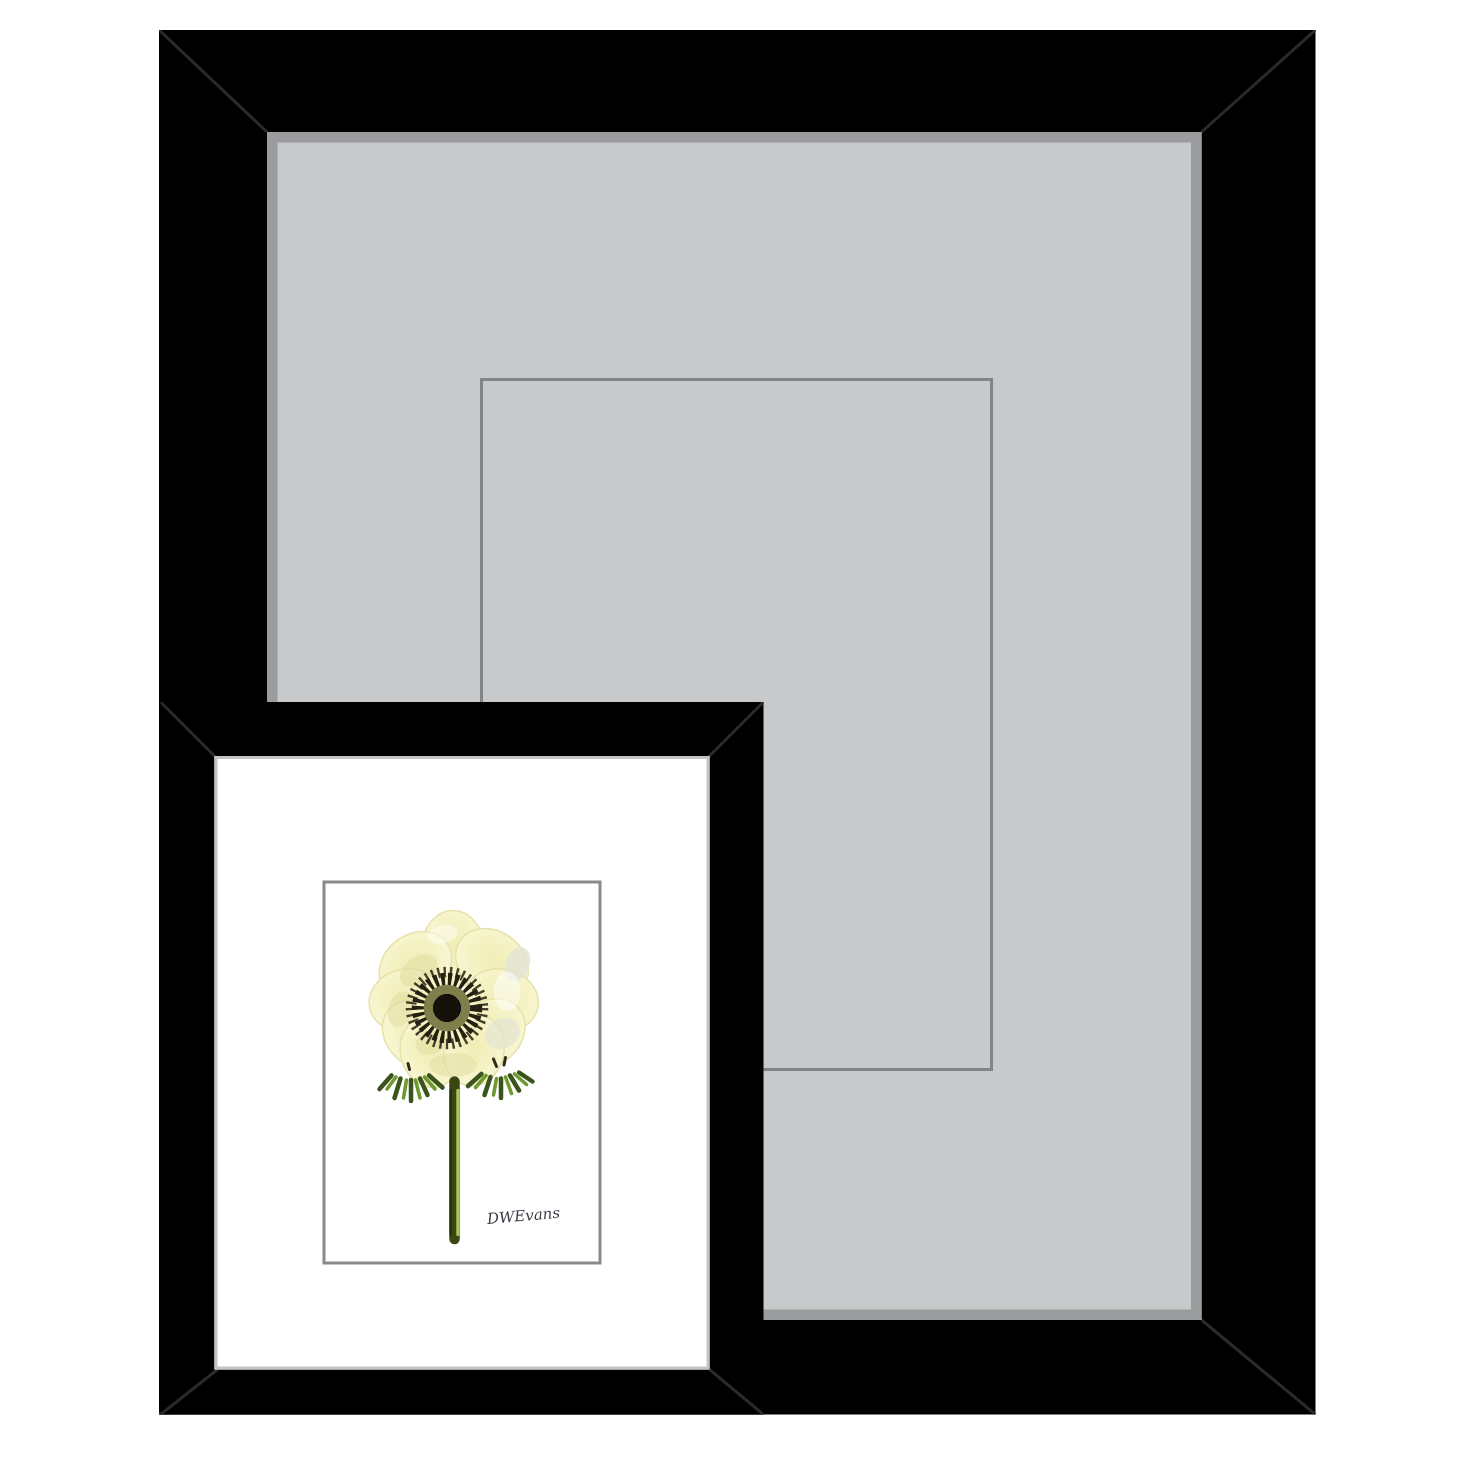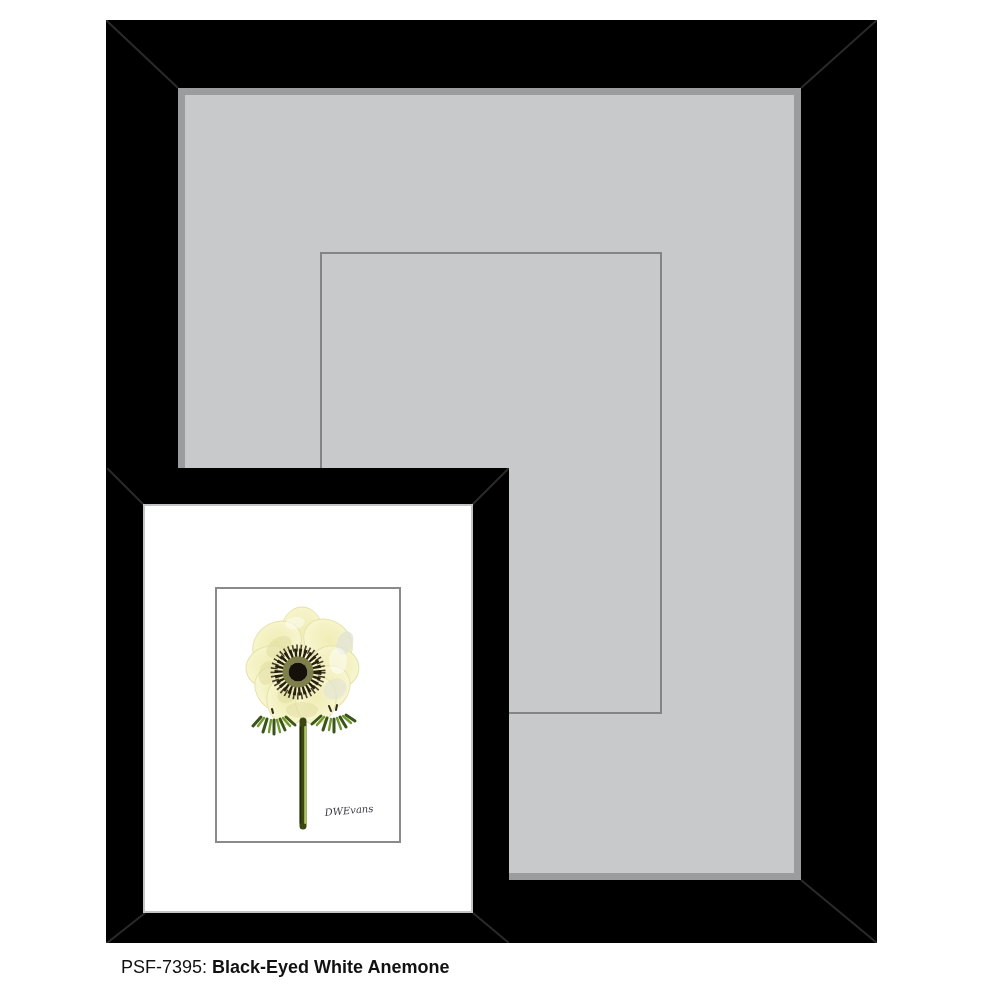--- a/index.html
+++ b/index.html
@@ -179,17 +179,14 @@
               <circle cx="81" cy="83" r="9.5" style="fill:var(--centerBlack,#14110a)"></circle>
             </g>
 
             <text x="108" y="227" transform="rotate(-5 108 227)" style="font-family:'DejaVu Serif',serif;font-style:italic;font-size:10px;fill:#3a3a45;">DWEvans</text>
           </g>
         </svg>
       </div>
     </div>
   </div>
 
-  <div class="caption">
-    <span class="sku">PSF-7395:</span><span class="title">Black-Eyed White Anemone</span>
-  </div>
 
 </div>
 
 </body></html>

